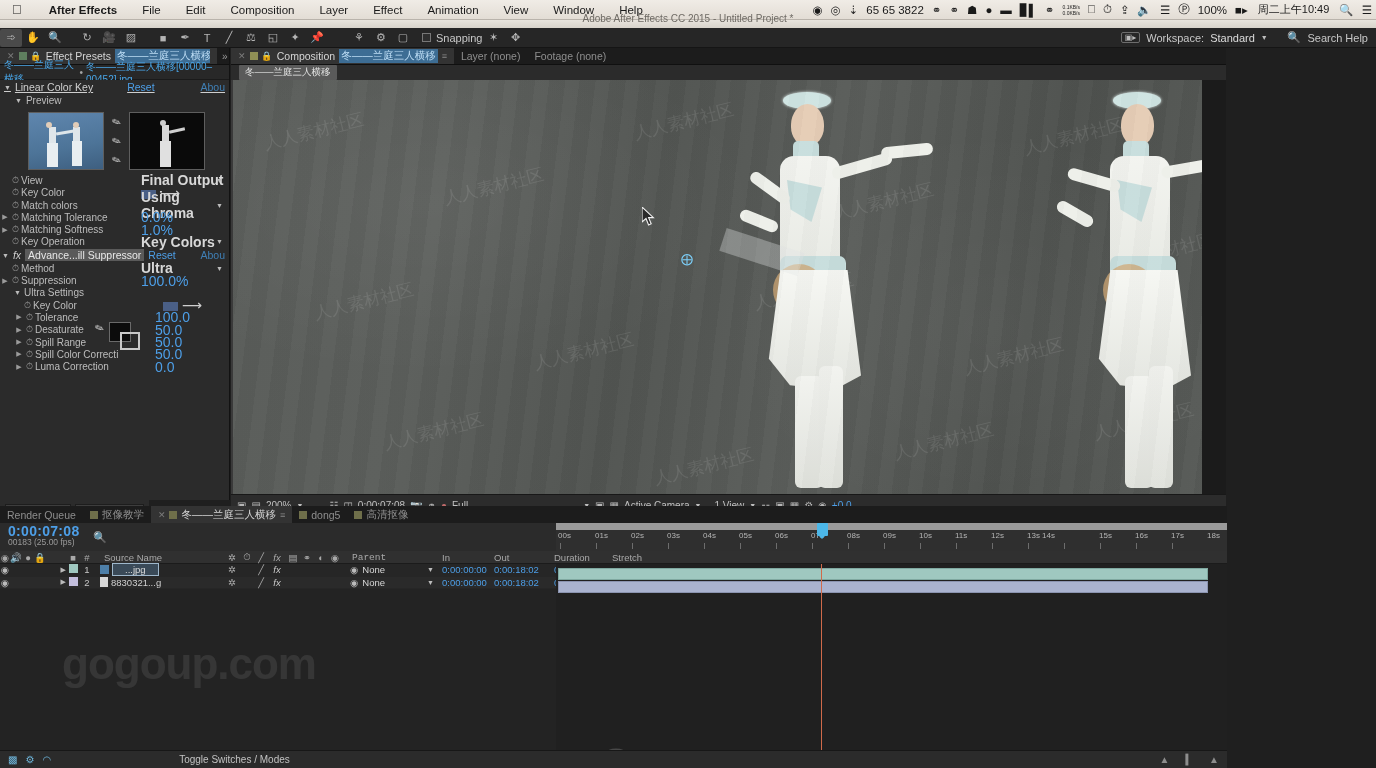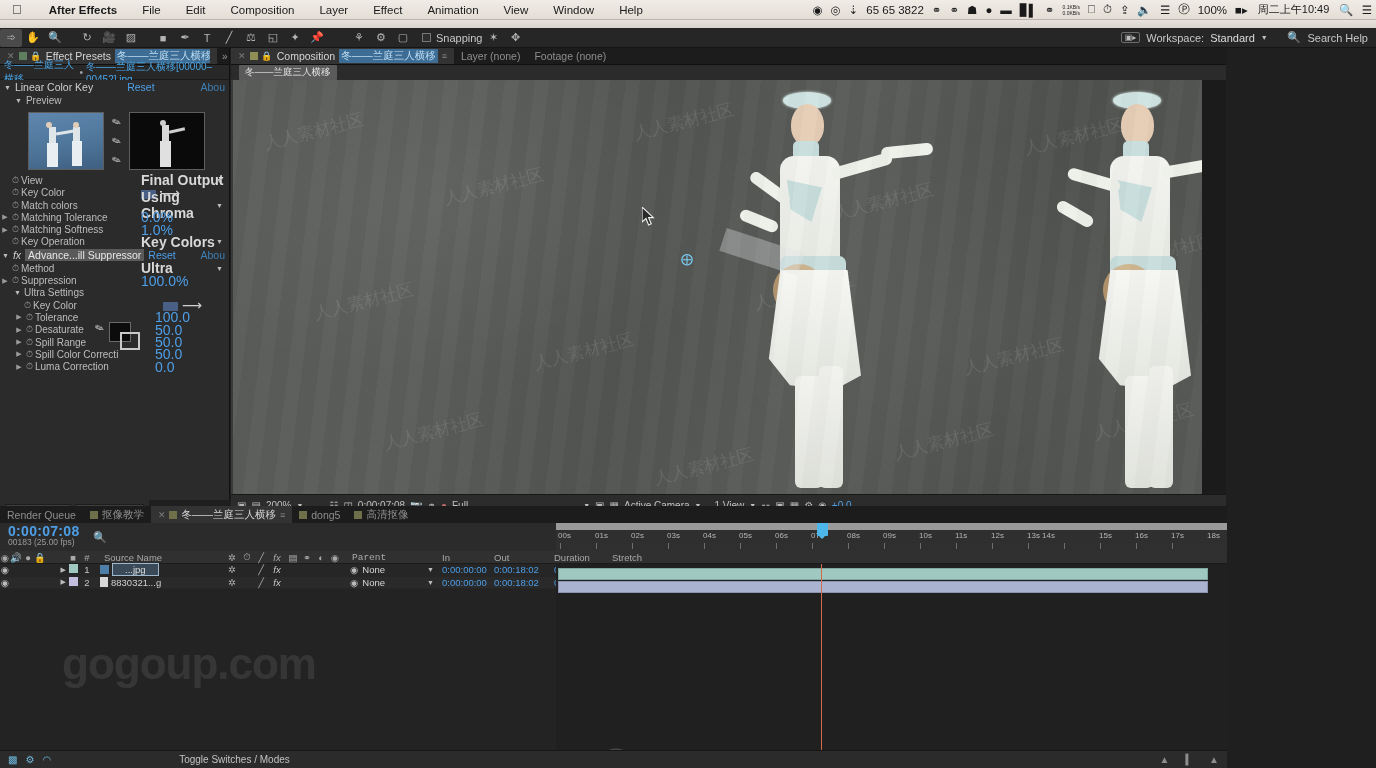--- a/index.html
+++ b/index.html
@@ -269,20 +269,21 @@
     <span class="ri">☰</span>
     <span class="ri">Ⓟ</span>
     <span class="ri">100%</span>
     <span class="ri">■▸</span>
     <span class="ri clock">周二上午10:49</span>
     <span class="ri">🔍</span>
     <span class="ri">☰</span>
   </div>
 
   <div class="win-title"></div>
+  <div class="win-title-text">Adobe After Effects CC 2015 - Untitled Project *</div>
 
   <div class="ae-toolbar">
     <div class="tool active">➾</div>
     <div class="tool">✋</div>
     <div class="tool">🔍</div>
     <div class="tool-sep"></div>
     <div class="tool">↻</div>
     <div class="tool">🎥</div>
     <div class="tool">▨</div>
     <div class="tool-sep"></div>
@@ -327,21 +328,21 @@
     </div>
 
     <div class="ec-sub">
       <span class="bluebar">冬——兰庭三人横移</span>
       <span>•</span>
       <span class="bluebar">冬——兰庭三人横移[00000–00452].jpg</span>
     </div>
 
     <div class="ec-body">
 
-      <div class="ec-hdr" style="padding-left:4px;">
+      <div class="ec-hdr" style="padding-left:4px;text-decoration:underline;">
         <span style="font-size:7px;color:#bbb;">▼</span>
         <span>Linear Color Key</span>
         <span class="reset" style="margin-left:30px;">Reset</span>
         <span class="about">Abou</span>
       </div>
       <div class="ec-row" style="padding-left:15px;">
         <span style="font-size:7px;color:#bbb;margin-right:4px;">▼</span>
         <span>Preview</span>
       </div>
       <div class="thumbs">

